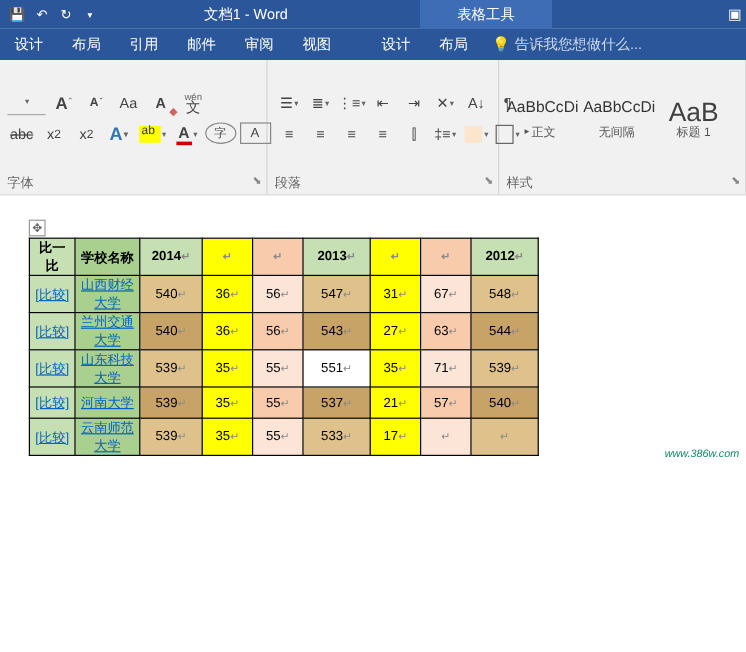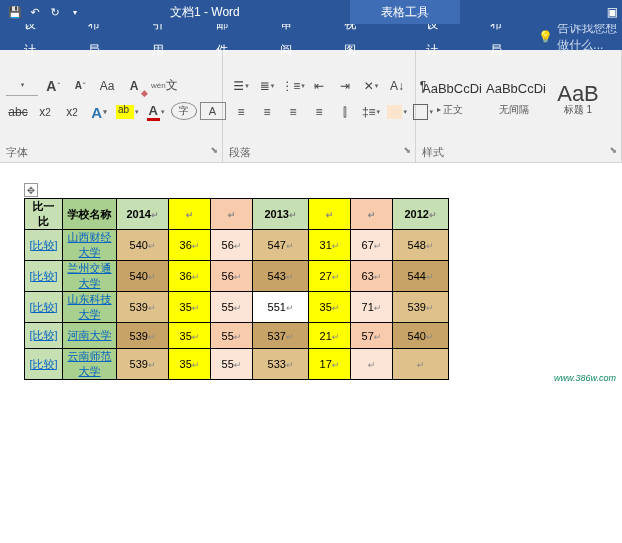--- a/index.html
+++ b/index.html
@@ -3,21 +3,21 @@
 <meta charset="utf-8">
 <style>
 body{margin:0;font-family:"Microsoft YaHei",sans-serif;font-size:12px;background:#fff;width:622px;overflow:hidden}
 .titlebar{background:#2b579a;color:#fff;height:24px;display:flex;align-items:center;position:relative}
 .titlebar .qat{display:flex;align-items:center;gap:6px;padding-left:8px}
 .titlebar .qat-icon{width:14px;height:14px;display:flex;align-items:center;justify-content:center;font-size:11px}
 .tb-title{position:absolute;left:170px;font-size:12px}
 .tb-context{position:absolute;left:350px;width:110px;height:24px;background:#3e6db5;display:flex;align-items:center;justify-content:center;font-size:12px}
 .tb-right{position:absolute;right:4px;font-size:12px}
 .tabs{background:#2b579a;color:#fff;height:26px;display:flex;align-items:center}
-.tab{padding:0 24px;line-height:26px;font-size:12px;cursor:pointer}
+.tab{padding:0 12px;line-height:26px;font-size:12px;cursor:pointer}
 .tab.ctx{margin-left:0}
 .tell-me{color:#cdd9ee;display:flex;align-items:center;gap:4px;margin-left:8px}
 .ribbon{background:#f1f1f1;border-bottom:1px solid #d4d4d4;height:112px;display:flex}
 .group{border-right:1px solid #d4d4d4;padding:4px 6px 2px 6px;display:flex;flex-direction:column;justify-content:space-between}
 .group-body{flex:1;display:flex;gap:2px}
 .group-label{font-size:11px;color:#666;padding-top:2px;position:relative}
 .group-label .launcher{position:absolute;right:-2px;top:2px;font-size:9px;color:#888}
 .grid-col{display:flex;flex-direction:column;gap:3px;justify-content:center}
 .btn{min-width:20px;height:20px;display:flex;align-items:center;justify-content:center;font-size:12px;color:#444;cursor:pointer;padding:0 2px}
 .btn .dd{font-size:7px;margin-left:1px;color:#666}
@@ -92,21 +92,21 @@
           <span class="btn" style="width:28px;border-bottom:1px solid #aaa">
               <span class="dd">▾</span>
             </span>
           <span class="btn" style="font-size:14px;font-weight:bold">A<span class="dd">ˆ</span></span>
           <span class="btn" style="font-size:10px;font-weight:bold">A<span class="dd">ˇ</span></span>
           <span class="btn">Aa</span>
           <span class="btn" style="position:relative">
               <span style="font-weight:bold">A</span>
               <span style="position:absolute;right:-2px;bottom:-2px;font-size:9px;color:#c66">◆</span>
             </span>
-          <span class="btn" style="flex-direction:row;line-height:0.9">
+          <span class="btn" style="flex-direction:column;line-height:0.9">
               <span style="font-size:8px;color:#666">wén</span>
               <span style="font-size:12px">文</span>
             </span>
         </div>
         <div style="display:flex;gap:3px;align-items:flex-start">
           <span class="btn" style="text-decoration:line-through">abc</span>
           <span class="btn">x<sub>2</sub></span>
           <span class="btn">x<sup>2</sup></span>
           <span class="btn" style="color:#2e75b6;font-weight:bold;font-size:15px">A<span class="dd">▾</span></span>
           <span class="btn">

